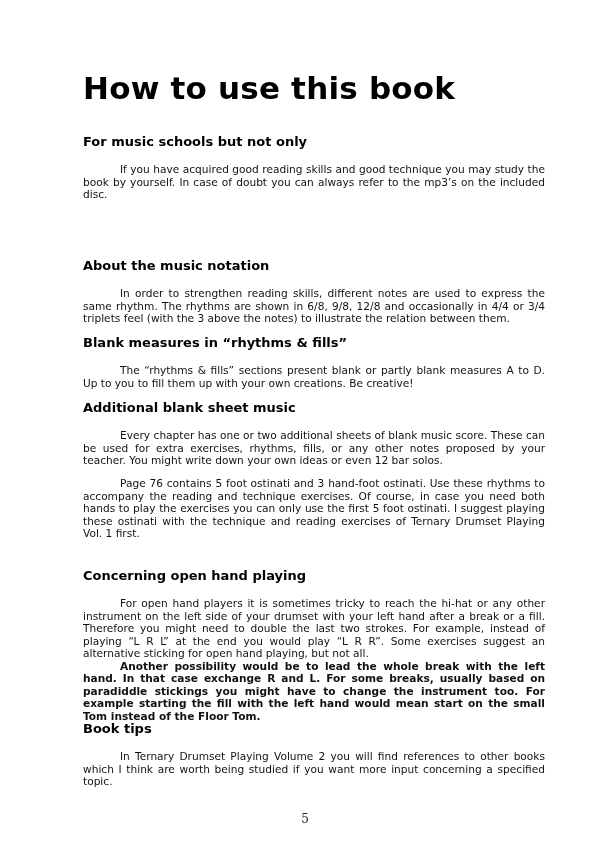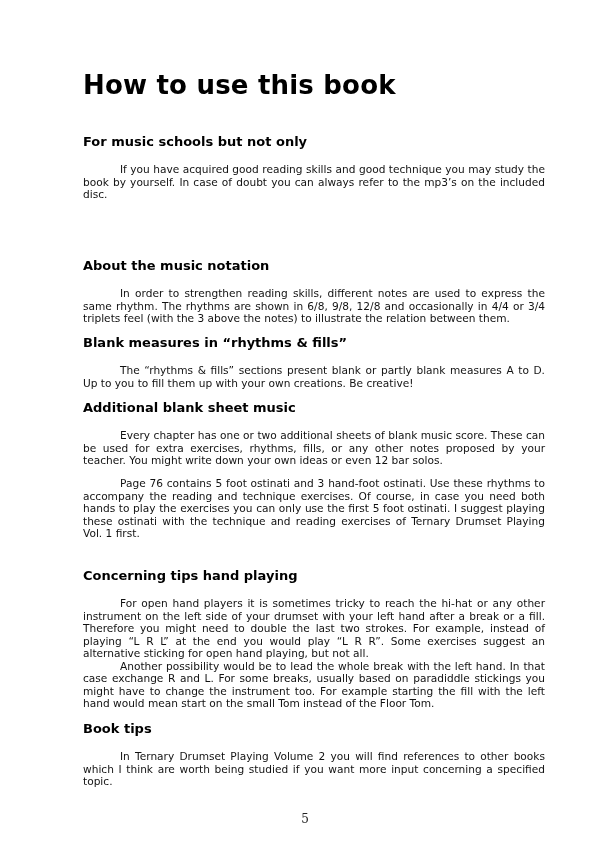--- a/index.html
+++ b/index.html
@@ -3,34 +3,34 @@
 <meta charset="utf-8">
 <style>
   html, body { margin: 0; padding: 0; background: #ffffff; }
   body {
     width: 610px; height: 864px; position: relative; overflow: hidden;
     font-family: "DejaVu Sans", sans-serif; color: #111111;
   }
   .page { position: absolute; left: 83px; top: 0; width: 462px; }
   h1 {
     position: absolute; left: 0; top: 70px; margin: 0;
-    font-size: 26px; font-weight: bold; letter-spacing: 0.2px; color: #000;
+    font-size: 31px; font-weight: bold; letter-spacing: 0.2px; color: #000;
     white-space: nowrap;
   }
   .section { position: absolute; left: 0; width: 462px; }
   h2 {
     margin: 0 0 13px 0; font-size: 13px; font-weight: bold; color: #000;
     white-space: nowrap; line-height: 16px;
   }
   p {
     margin: 0; font-size: 10.6px; line-height: 12.5px; text-align: justify;
     text-indent: 37px; color: #111;
   }
   p + p.gap { margin-top: 12px; margin-left: 19px; }
-  p + p.nogap { margin-top: 0; }
+  p + p.nogap { margin-top: 0; font-weight: bold; }
   .page-number {
     position: absolute; left: 0; width: 610px; top: 812px; text-align: center;
     font-family: "DejaVu Serif", serif; font-size: 12px; color: #222;
   }
 </style>
 </head>
 <body>
 
 <div class="page">
   <h1>How to use this book</h1>
@@ -53,21 +53,21 @@
   <div class="section" style="top:400px">
     <h2>Additional blank sheet music</h2>
     <p>Every chapter has one or two additional sheets of blank music score. These can be used for extra exercises, rhythms, fills, or any other notes proposed by your teacher. You might write down your own ideas or even 12 bar solos.</p>
   </div>
 
   <div class="section" style="top:477px">
     <p>Page 76 contains 5 foot ostinati and 3 hand-foot ostinati. Use these rhythms to accompany the reading and technique exercises. Of course, in case you need both hands to play the exercises you can only use the first 5 foot ostinati. I suggest playing these ostinati with the technique and reading exercises of Ternary Drumset Playing Vol. 1 first.</p>
   </div>
 
   <div class="section" style="top:568px">
-    <h2>Concerning tips hand playing</h2>
+    <h2>Concerning open hand playing</h2>
     <p>For open hand players it is sometimes tricky to reach the hi-hat or any other instrument on the left side of your drumset with your left hand after a break or a fill. Therefore you might need to double the last two strokes. For example, instead of playing “L R L” at the end you would play “L R R”. Some exercises suggest an alternative sticking for open hand playing, but not all.</p>
     <p class="nogap">Another possibility would be to lead the whole break with the left hand. In that case exchange R and L. For some breaks, usually based on paradiddle stickings you might have to change the instrument too. For example starting the fill with the left hand would mean start on the small Tom instead of the Floor Tom.</p>
   </div>
 
   <div class="section" style="top:721px">
     <h2>Book tips</h2>
     <p>In Ternary Drumset Playing Volume 2 you will find references to other books which I think are worth being studied if you want more input concerning a specified topic.</p>
   </div>
 </div>
 

